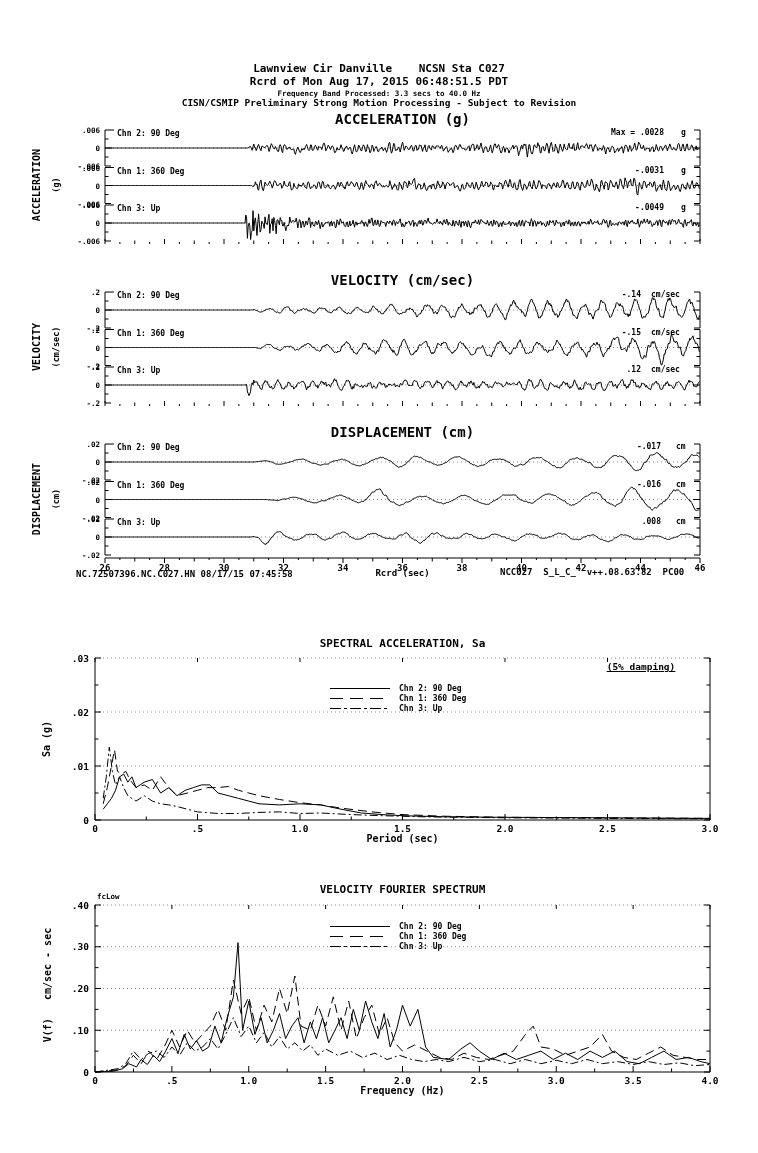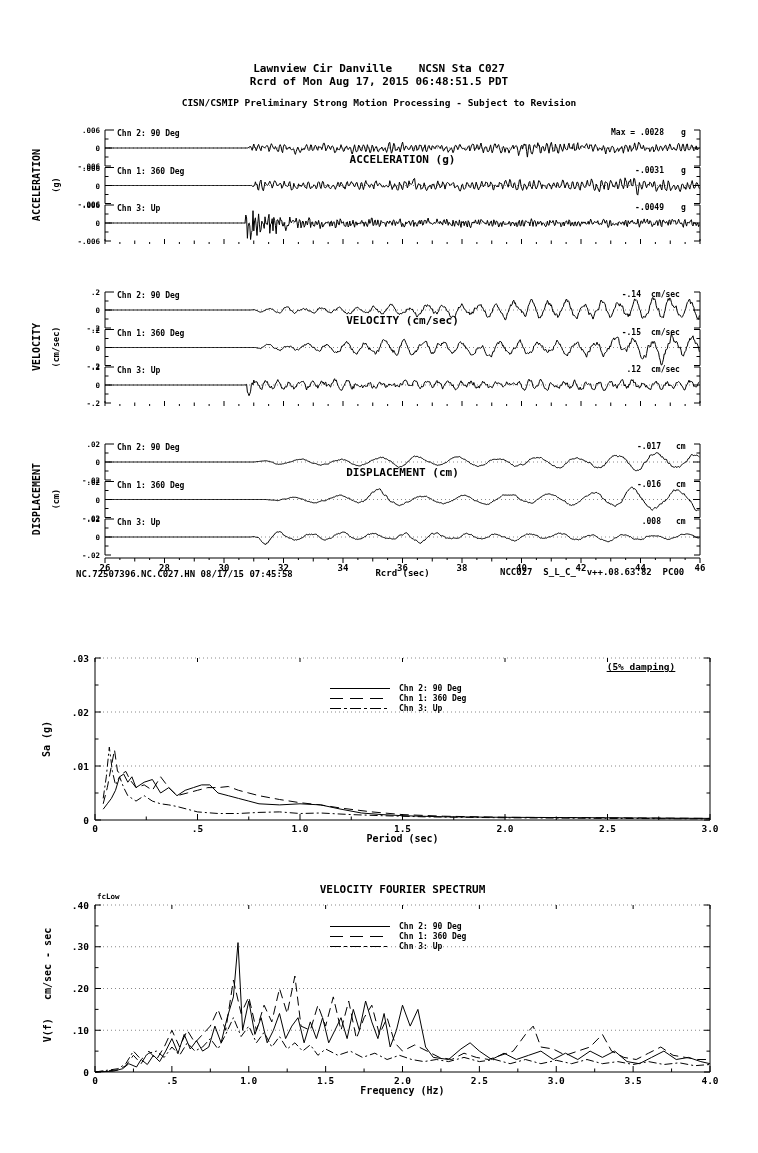--- a/index.html
+++ b/index.html
@@ -6,21 +6,21 @@
   .stage{position:relative;width:758px;height:1153px;background:#ffffff;
          font-family:"DejaVu Sans Mono",monospace;color:#000;overflow:hidden;}
   .stage svg{position:absolute;left:0;top:0;}
   .abs{position:absolute;white-space:pre;}
   .ctrpage{left:0;width:758px;text-align:center;}
   .ctrplot{left:47px;width:711px;text-align:center;}
   .b{font-weight:700;}
   .h1{font-size:11px;}
   .h3{font-size:7.5px;}
   .h4{font-size:9.5px;}
-  .sectitle{font-size:11px;margin-top:42px;}
+  .sectitle{font-size:14px;}
   .plottitle{font-size:11px;}
   .axlabel{font-size:10px;}
   .note{font-size:9.5px;text-decoration:underline;}
   .foot{font-size:9px;}
   .rot{transform:rotate(-90deg);transform-origin:center center;text-align:center;
        width:300px;height:14px;line-height:14px;}
   .legend{position:absolute;}
   .lrow{height:10px;display:flex;align-items:center;}
   .lrow svg{position:static;display:block;margin-right:9px;}
   .lrow span{font-size:8px;font-weight:700;white-space:pre;}
@@ -465,37 +465,39 @@
       <text x="556.25" y="1084" font-size="9.5" text-anchor="middle" font-family="&quot;DejaVu Sans Mono&quot;,monospace" font-weight="700" fill="#000000">3.0</text>
       <text x="633.125" y="1084" font-size="9.5" text-anchor="middle" font-family="&quot;DejaVu Sans Mono&quot;,monospace" font-weight="700" fill="#000000">3.5</text>
       <text x="710" y="1084" font-size="9.5" text-anchor="middle" font-family="&quot;DejaVu Sans Mono&quot;,monospace" font-weight="700" fill="#000000">4.0</text>
       <polyline points="95.0,1072.0 113.5,1071.2 122.7,1068.7 128.8,1063.7 136.5,1067.0 141.1,1059.5 147.3,1064.5 153.4,1055.3 159.6,1061.6 165.7,1051.1 171.9,1038.6 178.0,1053.2 184.2,1034.4 190.3,1049.0 196.5,1040.7 202.6,1051.1 208.8,1047.0 214.9,1026.1 221.1,1042.8 227.2,1017.7 233.4,996.9 238.0,942.6 242.6,1030.3 248.8,1001.0 254.9,1034.4 261.1,1017.7 267.2,1042.8 273.4,1030.3 279.5,1013.5 285.6,1038.6 291.8,1026.1 298.0,1017.7 304.1,1042.8 310.3,1021.9 316.4,1038.6 322.6,1017.7 328.7,1042.8 334.9,1030.3 341.0,1017.7 347.1,1038.6 353.3,1009.4 359.4,1030.3 365.6,1001.0 371.8,1021.9 377.9,1038.6 384.1,1013.5 390.2,1047.0 396.4,1030.3 402.5,1005.2 410.2,1026.1 417.9,1009.4 425.6,1047.0 433.3,1057.4 448.6,1059.5 460.9,1049.0 470.1,1042.8 479.4,1051.1 491.7,1059.5 504.0,1053.2 516.3,1059.5 528.6,1055.3 540.9,1051.1 553.2,1059.5 565.5,1053.2 577.8,1059.5 590.1,1051.1 602.4,1057.4 614.7,1051.1 627.0,1061.6 639.3,1063.7 651.6,1057.4 663.9,1051.1 676.2,1059.5 688.5,1057.4 700.8,1061.6 710.0,1063.7" fill="none" stroke="#000000" stroke-width="1"></polyline>
       <polyline points="95.0,1072.0 118.1,1069.9 125.8,1065.7 133.4,1055.3 141.1,1063.7 148.8,1051.1 156.5,1059.5 164.2,1047.0 171.9,1030.3 179.6,1047.0 187.3,1030.3 194.9,1042.8 202.6,1034.4 210.3,1026.1 218.0,1009.4 225.7,1030.3 233.4,980.1 241.1,1013.5 248.8,996.9 256.4,1030.3 264.1,1005.2 271.8,1021.9 279.5,988.5 287.2,1013.5 294.9,976.0 301.0,1026.1 310.3,1030.3 317.9,1005.2 325.6,1026.1 333.3,996.9 341.0,1030.3 348.7,1001.0 356.4,1038.6 364.1,1017.7 371.8,1005.2 379.4,1034.4 387.1,1017.7 394.8,1042.8 402.5,1051.1 414.8,1044.9 427.1,1051.1 439.4,1057.4 451.7,1059.5 464.0,1053.2 476.3,1057.4 488.6,1059.5 500.9,1055.3 513.2,1051.1 525.5,1034.4 533.2,1026.1 540.9,1047.0 553.2,1049.0 565.5,1055.3 577.8,1051.1 590.1,1047.0 602.4,1034.4 611.6,1051.1 623.9,1057.4 636.2,1059.5 648.5,1053.2 660.8,1047.0 673.1,1055.3 685.4,1057.4 697.7,1059.5 710.0,1059.5" fill="none" stroke="#000000" stroke-width="1" stroke-dasharray="9 5"></polyline>
       <polyline points="95.0,1072.0 118.1,1068.7 125.8,1063.7 133.4,1051.1 141.1,1059.5 148.8,1053.2 156.5,1051.1 164.2,1057.4 171.9,1047.0 179.6,1055.3 187.3,1042.8 194.9,1051.1 202.6,1047.0 210.3,1038.6 218.0,1049.0 225.7,1034.4 233.4,1017.7 241.1,1036.5 248.8,1026.1 256.4,1042.8 264.1,1032.3 271.8,1047.0 279.5,1036.5 287.2,1049.0 294.9,1042.8 302.6,1051.1 310.3,1044.9 317.9,1055.3 325.6,1049.0 337.9,1055.3 350.2,1051.1 362.5,1057.4 374.8,1053.2 387.1,1059.5 399.4,1055.3 411.7,1059.5 424.0,1061.6 436.3,1059.5 448.6,1061.6 464.0,1057.4 479.4,1061.6 494.8,1059.5 510.1,1063.7 525.5,1059.5 540.9,1063.7 556.3,1060.3 571.6,1063.7 587.0,1059.5 602.4,1063.7 617.8,1061.6 633.1,1064.5 648.5,1061.6 663.9,1064.5 679.3,1062.8 694.6,1065.7 710.0,1064.5" fill="none" stroke="#000000" stroke-width="1" stroke-dasharray="8 3 2 3"></polyline>
     </svg>
 
   <div class="abs ctrpage b h1" style="top:62px;">Lawnview Cir Danville    NCSN Sta C027</div>
   <div class="abs ctrpage b h1" style="top:75px;">Rcrd of Mon Aug 17, 2015 06:48:51.5 PDT</div>
+  <div class="abs ctrpage b h3" style="top:89px;">Frequency Band Processed: 3.3 secs to 40.0 Hz</div>
   <div class="abs ctrpage b h4" style="top:97px;">CISN/CSMIP Preliminary Strong Motion Processing - Subject to Revision</div>
 
   <div class="abs ctrplot b sectitle" style="top:111px;">ACCELERATION (g)</div>
   <div class="abs ctrplot b sectitle" style="top:272px;">VELOCITY (cm/sec)</div>
   <div class="abs ctrplot b sectitle" style="top:424px;">DISPLACEMENT (cm)</div>
 
   <div class="abs rot b" style="font-size:10px;left:-113px;top:178px;">ACCELERATION</div>
   <div class="abs rot b" style="font-size:8.5px;left:-94px;top:178px;">(g)</div>
   <div class="abs rot b" style="font-size:10px;left:-113px;top:340px;">VELOCITY</div>
   <div class="abs rot b" style="font-size:8.5px;left:-94px;top:340px;">(cm/sec)</div>
   <div class="abs rot b" style="font-size:10px;left:-113px;top:492px;">DISPLACEMENT</div>
   <div class="abs rot b" style="font-size:8.5px;left:-94px;top:492px;">(cm)</div>
 
   <div class="abs ctrplot b foot" style="top:568px;">Rcrd (sec)</div>
   <div class="abs b foot" style="left:76px;top:569px;">NC.72507396.NC.C027.HN 08/17/15 07:45:58</div>
   <div class="abs b foot" style="left:500px;top:567px;">NCC027  S_L_C_  v++.08.63.82  PC00</div>
 
+  <div class="abs ctrplot b plottitle" style="top:637px;">SPECTRAL ACCELERATION, Sa</div>
   <div class="abs b note" style="left:556px;top:661px;width:170px;text-align:center;">(5% damping)</div>
   <div class="legend" id="sa-legend" style="left:330px;top:683px;">
       <div class="lrow">
         <svg width="60" height="9">
           <line x1="0" y1="4.5" x2="60" y2="4.5" stroke="#000000" stroke-width="1"></line>
         </svg>
         <span>Chn 2: 90 Deg</span>
       </div>
       <div class="lrow">
         <svg width="60" height="9">

